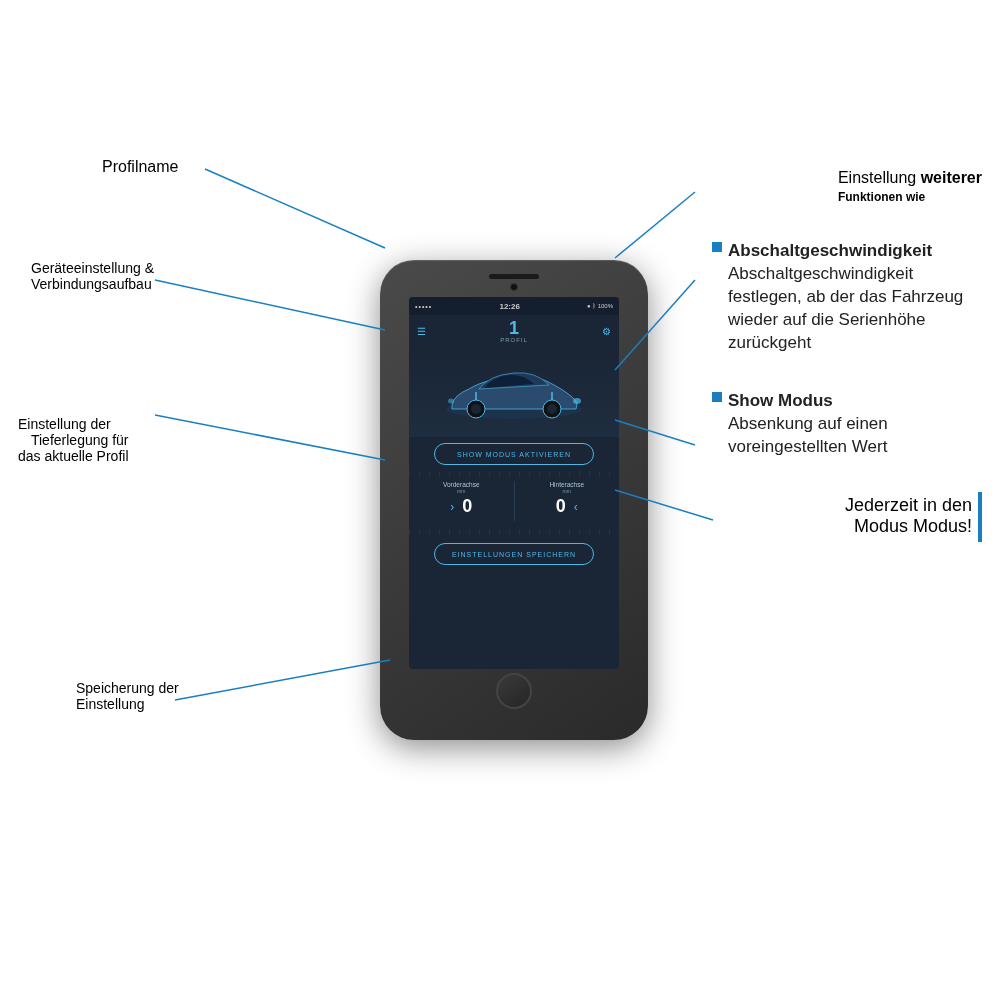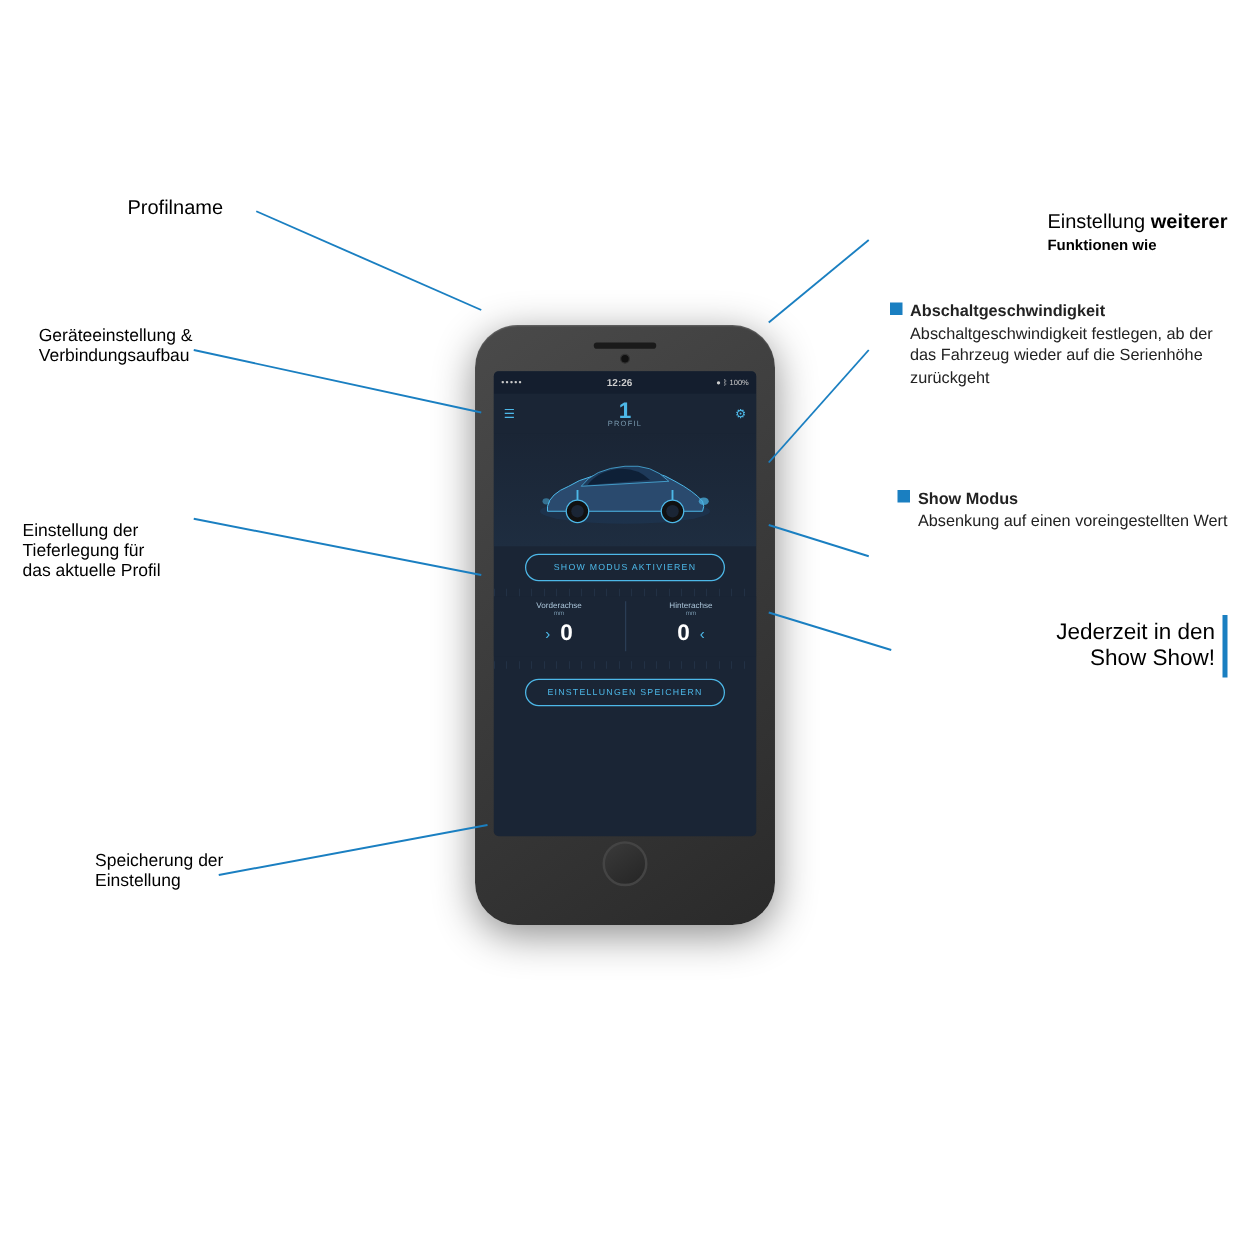--- a/index.html
+++ b/index.html
@@ -15,21 +15,21 @@
     
     .phone-wrap {
       position: absolute;
       left: 50%;
       top: 50%;
       transform: translate(-50%, -50%);
       width: 240px;
       height: 480px;
     }
     .phone-shell {
-      width: 240px;
+      width: 268px;
       height: 480px;
       background: linear-gradient(145deg, #4a4a4a, #2a2a2a);
       border-radius: 34px;
       box-shadow: 0 8px 32px rgba(0,0,0,0.45), inset 0 1px 1px rgba(255,255,255,0.15);
       position: relative;
       display: flex;
       flex-direction: column;
       align-items: center;
     }
     
@@ -227,21 +227,21 @@
       margin-bottom: 6px;
     }
     .bullet-square {
       width: 10px;
       height: 10px;
       background: #1a7fc1;
       margin-right: 6px;
       margin-top: 2px;
       flex-shrink: 0;
     }
-    .bullet-content { font-size: 13px; color: #222; line-height: 1.35; }
+    .bullet-content { font-size: 17px; color: #222; line-height: 1.35; }
     .bullet-content strong { font-weight: 800; }
   </style>
 </head>
 <body>
 
 <div class="phone-wrap" style="position:absolute; left:50%; top:50%; transform:translate(-50%,-50%);">
   <div class="phone-shell">
     <div class="phone-speaker"></div>
     <div class="phone-camera"></div>
     <div class="phone-screen">
@@ -341,21 +341,21 @@
       <div style="font-size:14px;">Verbindungsaufbau</div>
     </div>
   </div>
 </div>
 
 <div style="position:absolute; left:18px; top:380px;margin-top:36px;">
   <div class="label-inner" style="align-items:flex-start;">
     <div class="blue-bar" style="height:58px;"></div>
     <div>
       <div style="font-size:14px;">Einstellung der</div>
-      <div style="font-size:14px;">Tieferlegung für</div>
+      <div style="font-size:14px;text-align:right;">Tieferlegung für</div>
       <div style="font-size:14px;">das aktuelle Profil</div>
     </div>
   </div>
 </div>
 
 <div style="position:absolute; left:40px; top:680px;">
   <div class="label-inner" style="align-items:flex-start;margin-left:36px;">
     <div class="blue-bar" style="height:42px;"></div>
     <div>
       <div style="font-size:14px;">Speicherung der</div>
@@ -389,21 +389,21 @@
       <span>Absenkung auf einen voreingestellten Wert</span>
     </div>
   </div>
 </div>
 
 <div style="position:absolute; right:18px; top:490px;">
   <div style="display:flex; align-items:center; gap:6px;">
     <div>
       <div style="font-size:18px; font-weight:400; text-align:right;">
         <div>Jederzeit in den</div>
-        <div>Show Show!</div>
+        <div>Modus Modus!</div>
       </div>
     </div>
     <div style="width:4px; background:#1a7fc1; height:50px; flex-shrink:0; margin-top:2px;"></div>
   </div>
 </div>
 
 <svg style="position:absolute;top:0;left:0;width:1000px;height:1000px;pointer-events:none;">
 
   <line x1="205" y1="169" x2="385" y2="248" stroke="#1a7fc1" stroke-width="1.5"></line>
 

